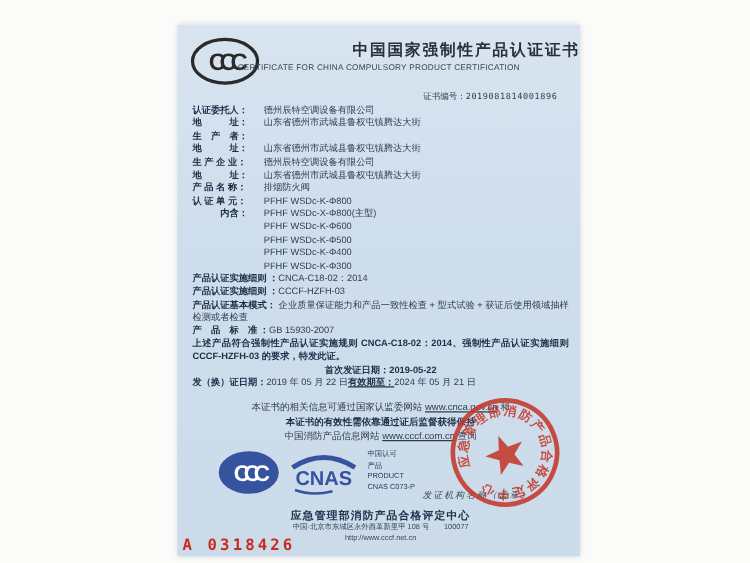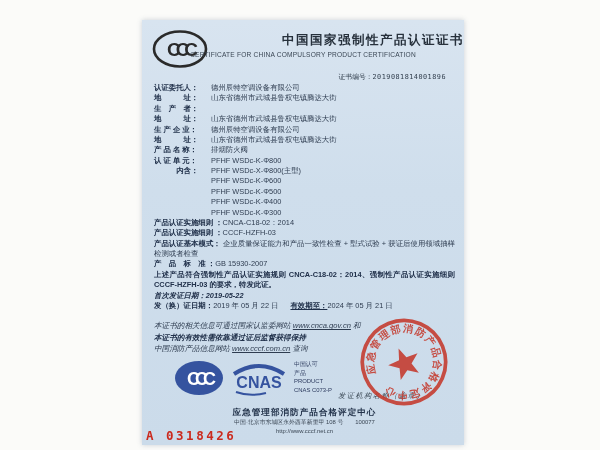--- a/index.html
+++ b/index.html
@@ -15,24 +15,24 @@
   .title{position:absolute;top:12px;left:0;width:100%;text-align:right;font-size:12.5px;font-weight:bold;letter-spacing:1.5px;color:#27313c;}
   .subtitle{position:absolute;top:31px;left:0;width:100%;text-align:center;font-size:6.6px;color:#3a4654;letter-spacing:.2px;}
   .certno{position:absolute;top:52px;right:18px;font-size:6.8px;color:#33404f;}
   .certno .num{font-family:"DejaVu Sans Mono","Liberation Mono",monospace;letter-spacing:.5px;margin-top:40px;}
   .bodyblk{position:absolute;top:63px;left:12px;right:9px;}
   .frow{display:flex;line-height:10.38px;}
   .flbl{min-width:57px;font-weight:bold;white-space:pre;color:#20304a;}
   .fval{white-space:pre;}
   .para{line-height:10.38px;text-align:justify;}
   .b{font-weight:bold;color:#20304a;}
-  .center{text-align:left;font-style:italic;}
+  .center{text-align:center;}
   .fi-line{line-height:10.38px;}
   .dateline{line-height:10.38px;}
-  .dateline .gap{margin-left:12px;text-decoration:underline;}
+  .dateline .gap{text-decoration:underline;}
   .notes{margin-top:9px;line-height:11.4px;font-size:7.6px;}
   .u{text-decoration:underline;}
   .logos{position:relative;height:47px;margin-top:3px;}
   .ccc-bottom{position:absolute;left:20px;top:2px;width:50px;height:38px;}
   .cnas{position:absolute;left:76px;top:4px;width:58px;height:36px;text-align:center;}
   .accblk{position:absolute;left:140px;top:3px;font-size:5.9px;line-height:8.4px;color:#2c3a5e;white-space:nowrap;}
   .issuer{position:absolute;left:184px;top:34px;font-size:7.2px;letter-spacing:1.5px;color:#3c4a57;font-style:italic;white-space:nowrap;}
   .stamp{position:absolute;left:198px;top:-47px;width:104px;height:104px;transform:rotate(-22deg);opacity:.88;}
   .footer{margin-top:2px;text-align:center;}
   .footer .org{font-size:8.6px;font-weight:bold;letter-spacing:1px;color:#22324a;line-height:12px;}

